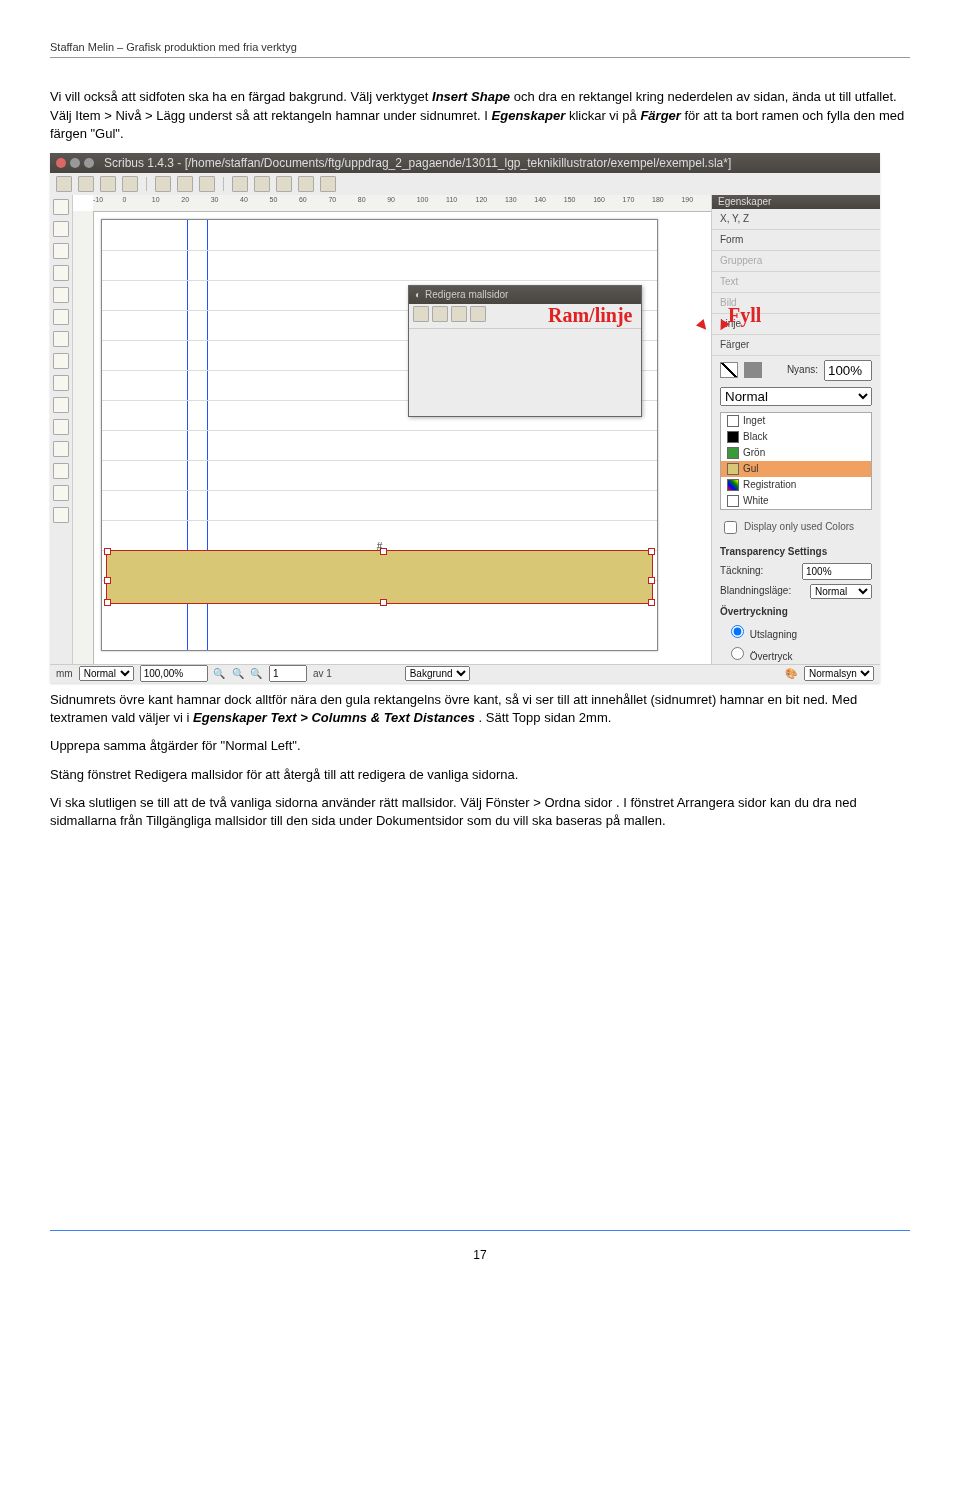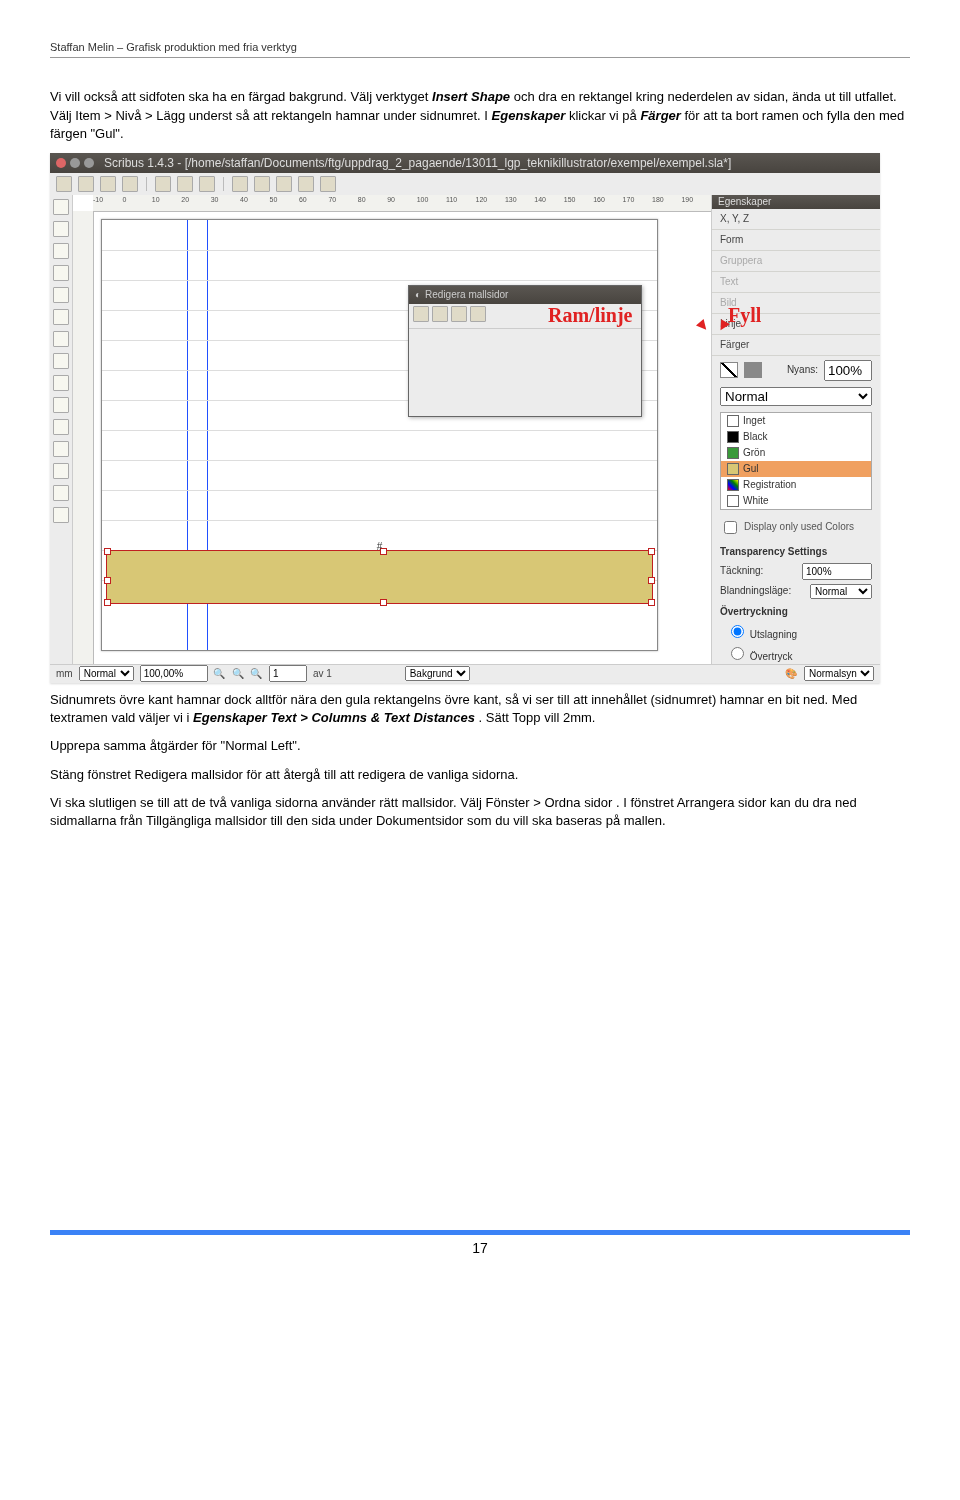--- a/index.html
+++ b/index.html
@@ -186,23 +186,23 @@
   .status {
     position: absolute; left: 0; right: 0; bottom: 0; height: 18px;
     background: #ececec; border-top: 1px solid #ccc;
     display: flex; align-items: center; gap: 6px; padding: 0 6px;
     font-size: 10px; color: #444;
   }
   .status input, .status select { font-size: 10px; }
   .page-footer {
     margin-top: 400px;
     text-align: center;
-    font-size: 14px;
-    border-top: 5px solid #3b82f6;
-    padding-top: 4px;
+    font-size: 12px;
+    border-top: 1px solid #3b82f6;
+    padding-top: 16px;
   }
 </style>
 </head>
 <body>
 
 <div class="header">Staffan Melin – Grafisk produktion med fria verktyg</div>
 
 <p class="body-text">
   <span>Vi vill också att sidfoten ska ha en färgad bakgrund. Välj verktyget </span>
   <span class="bi">Insert Shape</span>
@@ -405,21 +405,21 @@
     <span>🎨</span>
     <select><option>Normalsyn</option></select>
   </div>
 </div>
 
 <p class="body-text">
   <span>Sidnumrets övre kant hamnar dock alltför nära den gula rektangelns övre kant, så vi ser till att innehållet (sidnumret) hamnar en bit ned. Med textramen vald väljer vi i </span>
   <span class="bi">Egenskaper Text &gt; Columns &amp; Text Distances</span>
   <span>. Sätt </span>
   <b>Topp</b>
-  <span> vill 2mm.</span>
+  <span> sidan 2mm.</span>
 </p>
 
 <p class="body-text">Upprepa samma åtgärder för "Normal Left".</p>
 
 <p class="body-text">
   <span>Stäng fönstret </span>
   <b>Redigera mallsidor</b>
   <span> för att återgå till att redigera de vanliga sidorna.</span>
 </p>
 

